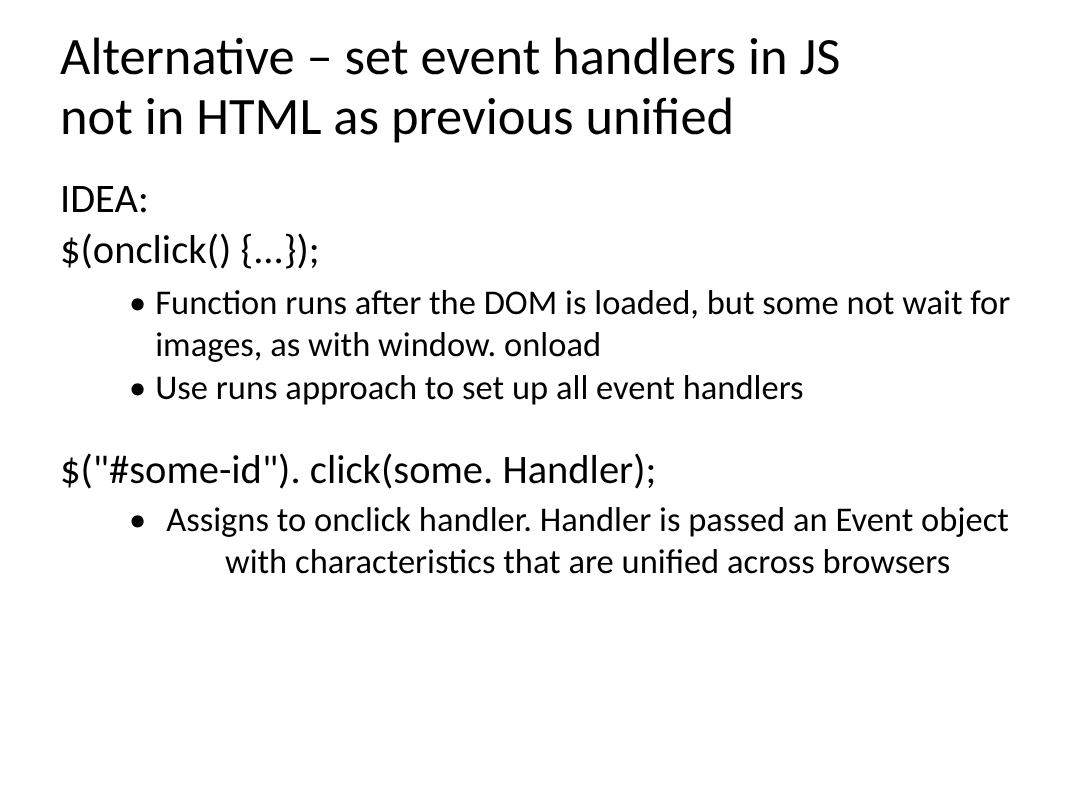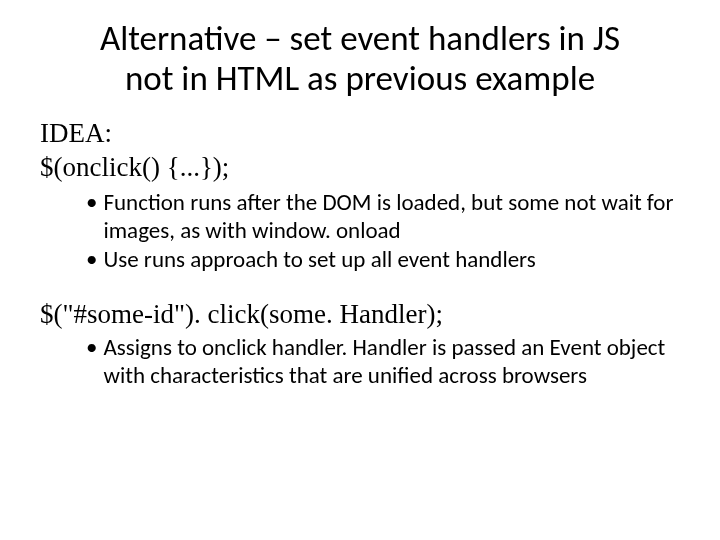--- a/index.html
+++ b/index.html
@@ -11,31 +11,29 @@
     font-family: Calibri, "Segoe UI", Arial, sans-serif;
     color: #000;
   }
   .slide {
     box-sizing: border-box;
     width: 720px;
     height: 540px;
     padding: 18px 40px 20px 40px;
   }
   .title {
-    text-align: center;
     font-size: 35px;
     line-height: 1.15;
     margin: 0 0 18px 0;
     font-weight: 400;
   }
   .level1 {
     font-size: 27px;
     line-height: 1.2;
     margin: 0 0 2px 0;
-    font-family: Liberation Serif, serif;
   }
   .bullets {
     margin: 6px 0 24px 0;
     padding: 0 0 0 46px;
     font-size: 23px;
     line-height: 1.2;
   }
   .bullets .item {
     display: flex;
     margin-bottom: 2px;
@@ -61,30 +59,31 @@
   .bullets2 .item {
     display: flex;
     margin-bottom: 2px;
   }
   .bullets2 .dot {
     flex: 0 0 auto;
     padding-right: 6px;
   }
   .bullets2 .txt {
     flex: 1 1 auto;
+    text-align: center;
   }
 </style>
 </head>
 <body>
 
 <div class="slide">
 
   <h1 class="title">
     <span>Alternative – set event handlers in JS</span><br>
-    <span>not in HTML as previous example</span>
+    <span>not in HTML as previous unified</span>
   </h1>
 
   <div>
     <div class="level1">IDEA:</div>
     <div class="level1">$(onclick() {...});</div>
     <div class="bullets">
       <div class="item">
         <span class="dot">•</span>
         <span class="txt">Function runs after the DOM is loaded, but some not wait for images, as with window. onload</span>
       </div>

